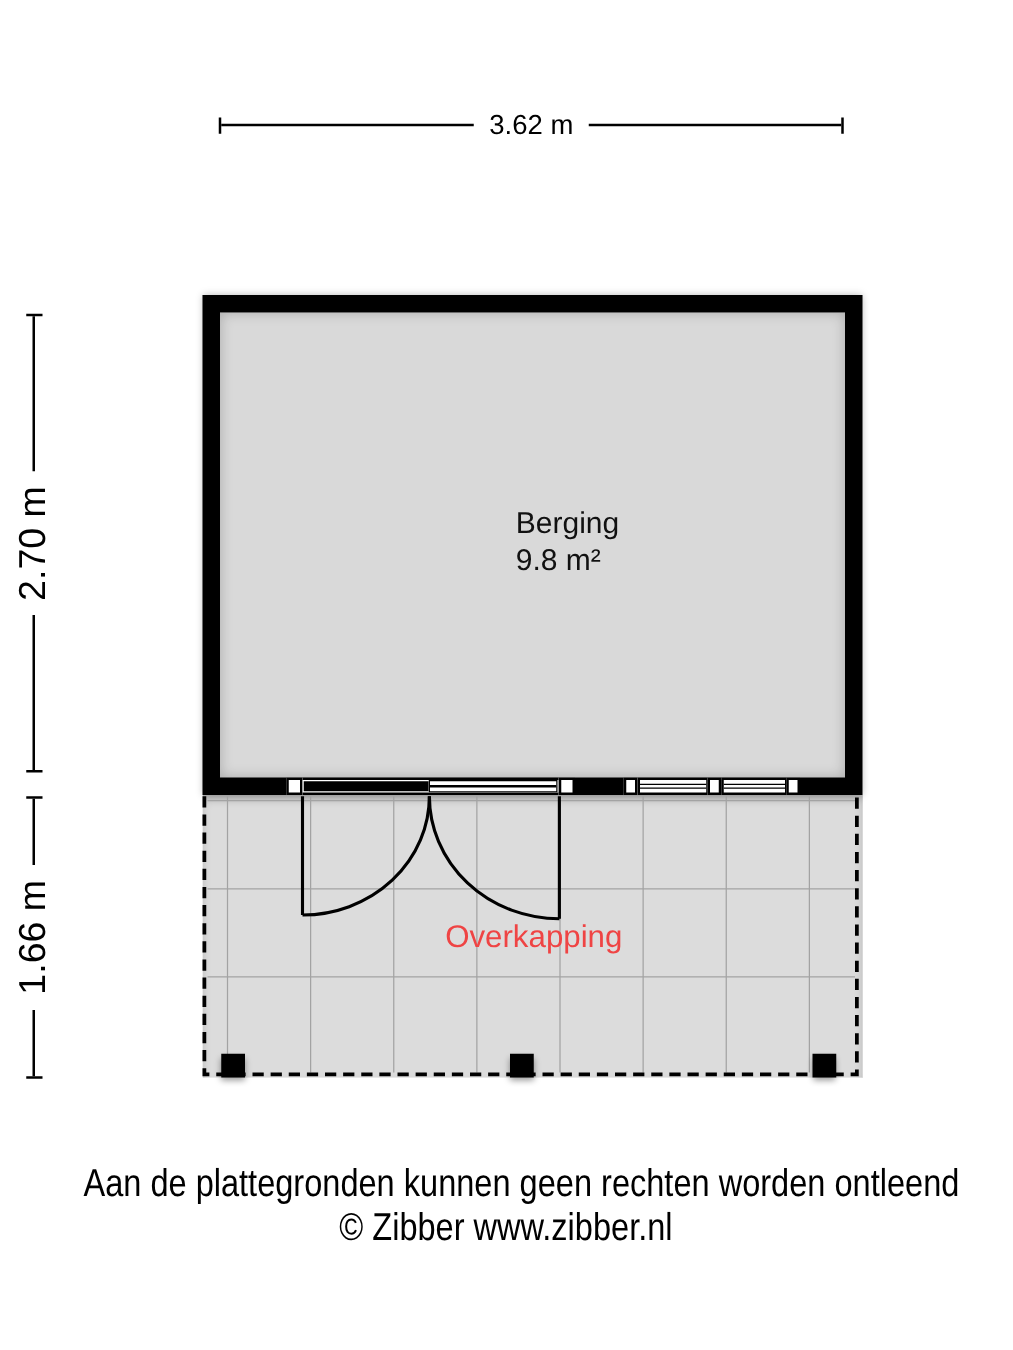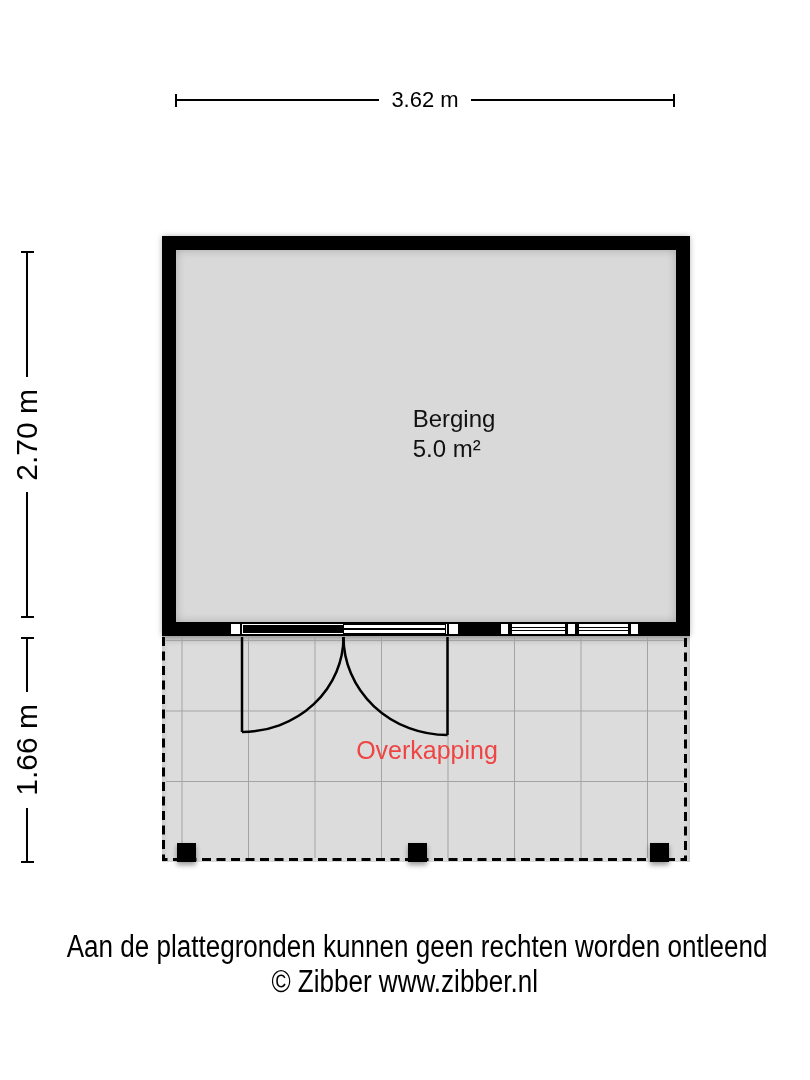--- a/index.html
+++ b/index.html
@@ -176,21 +176,21 @@
   <div class="jamb" style="left:566px; width:11px;"></div>
   <div class="window-band" style="left:577px; width:53px;"></div>
   <div class="jamb" style="left:629px; width:11px;"></div>
 
   <div class="post" style="left:177px;"></div>
   <div class="post" style="left:408px;"></div>
   <div class="post" style="left:650px;"></div>
 
   <div class="room-label-group">
     <div>Berging</div>
-    <div>5.0 m²</div>
+    <div>9.8 m²</div>
   </div>
   <div class="canopy-label">Overkapping</div>
 
   <div class="footer">
     <span>Aan de plattegronden kunnen geen rechten worden ontleend</span><br>
     <span>© Zibber www.zibber.nl</span>
   </div>
 
 </div>
 

